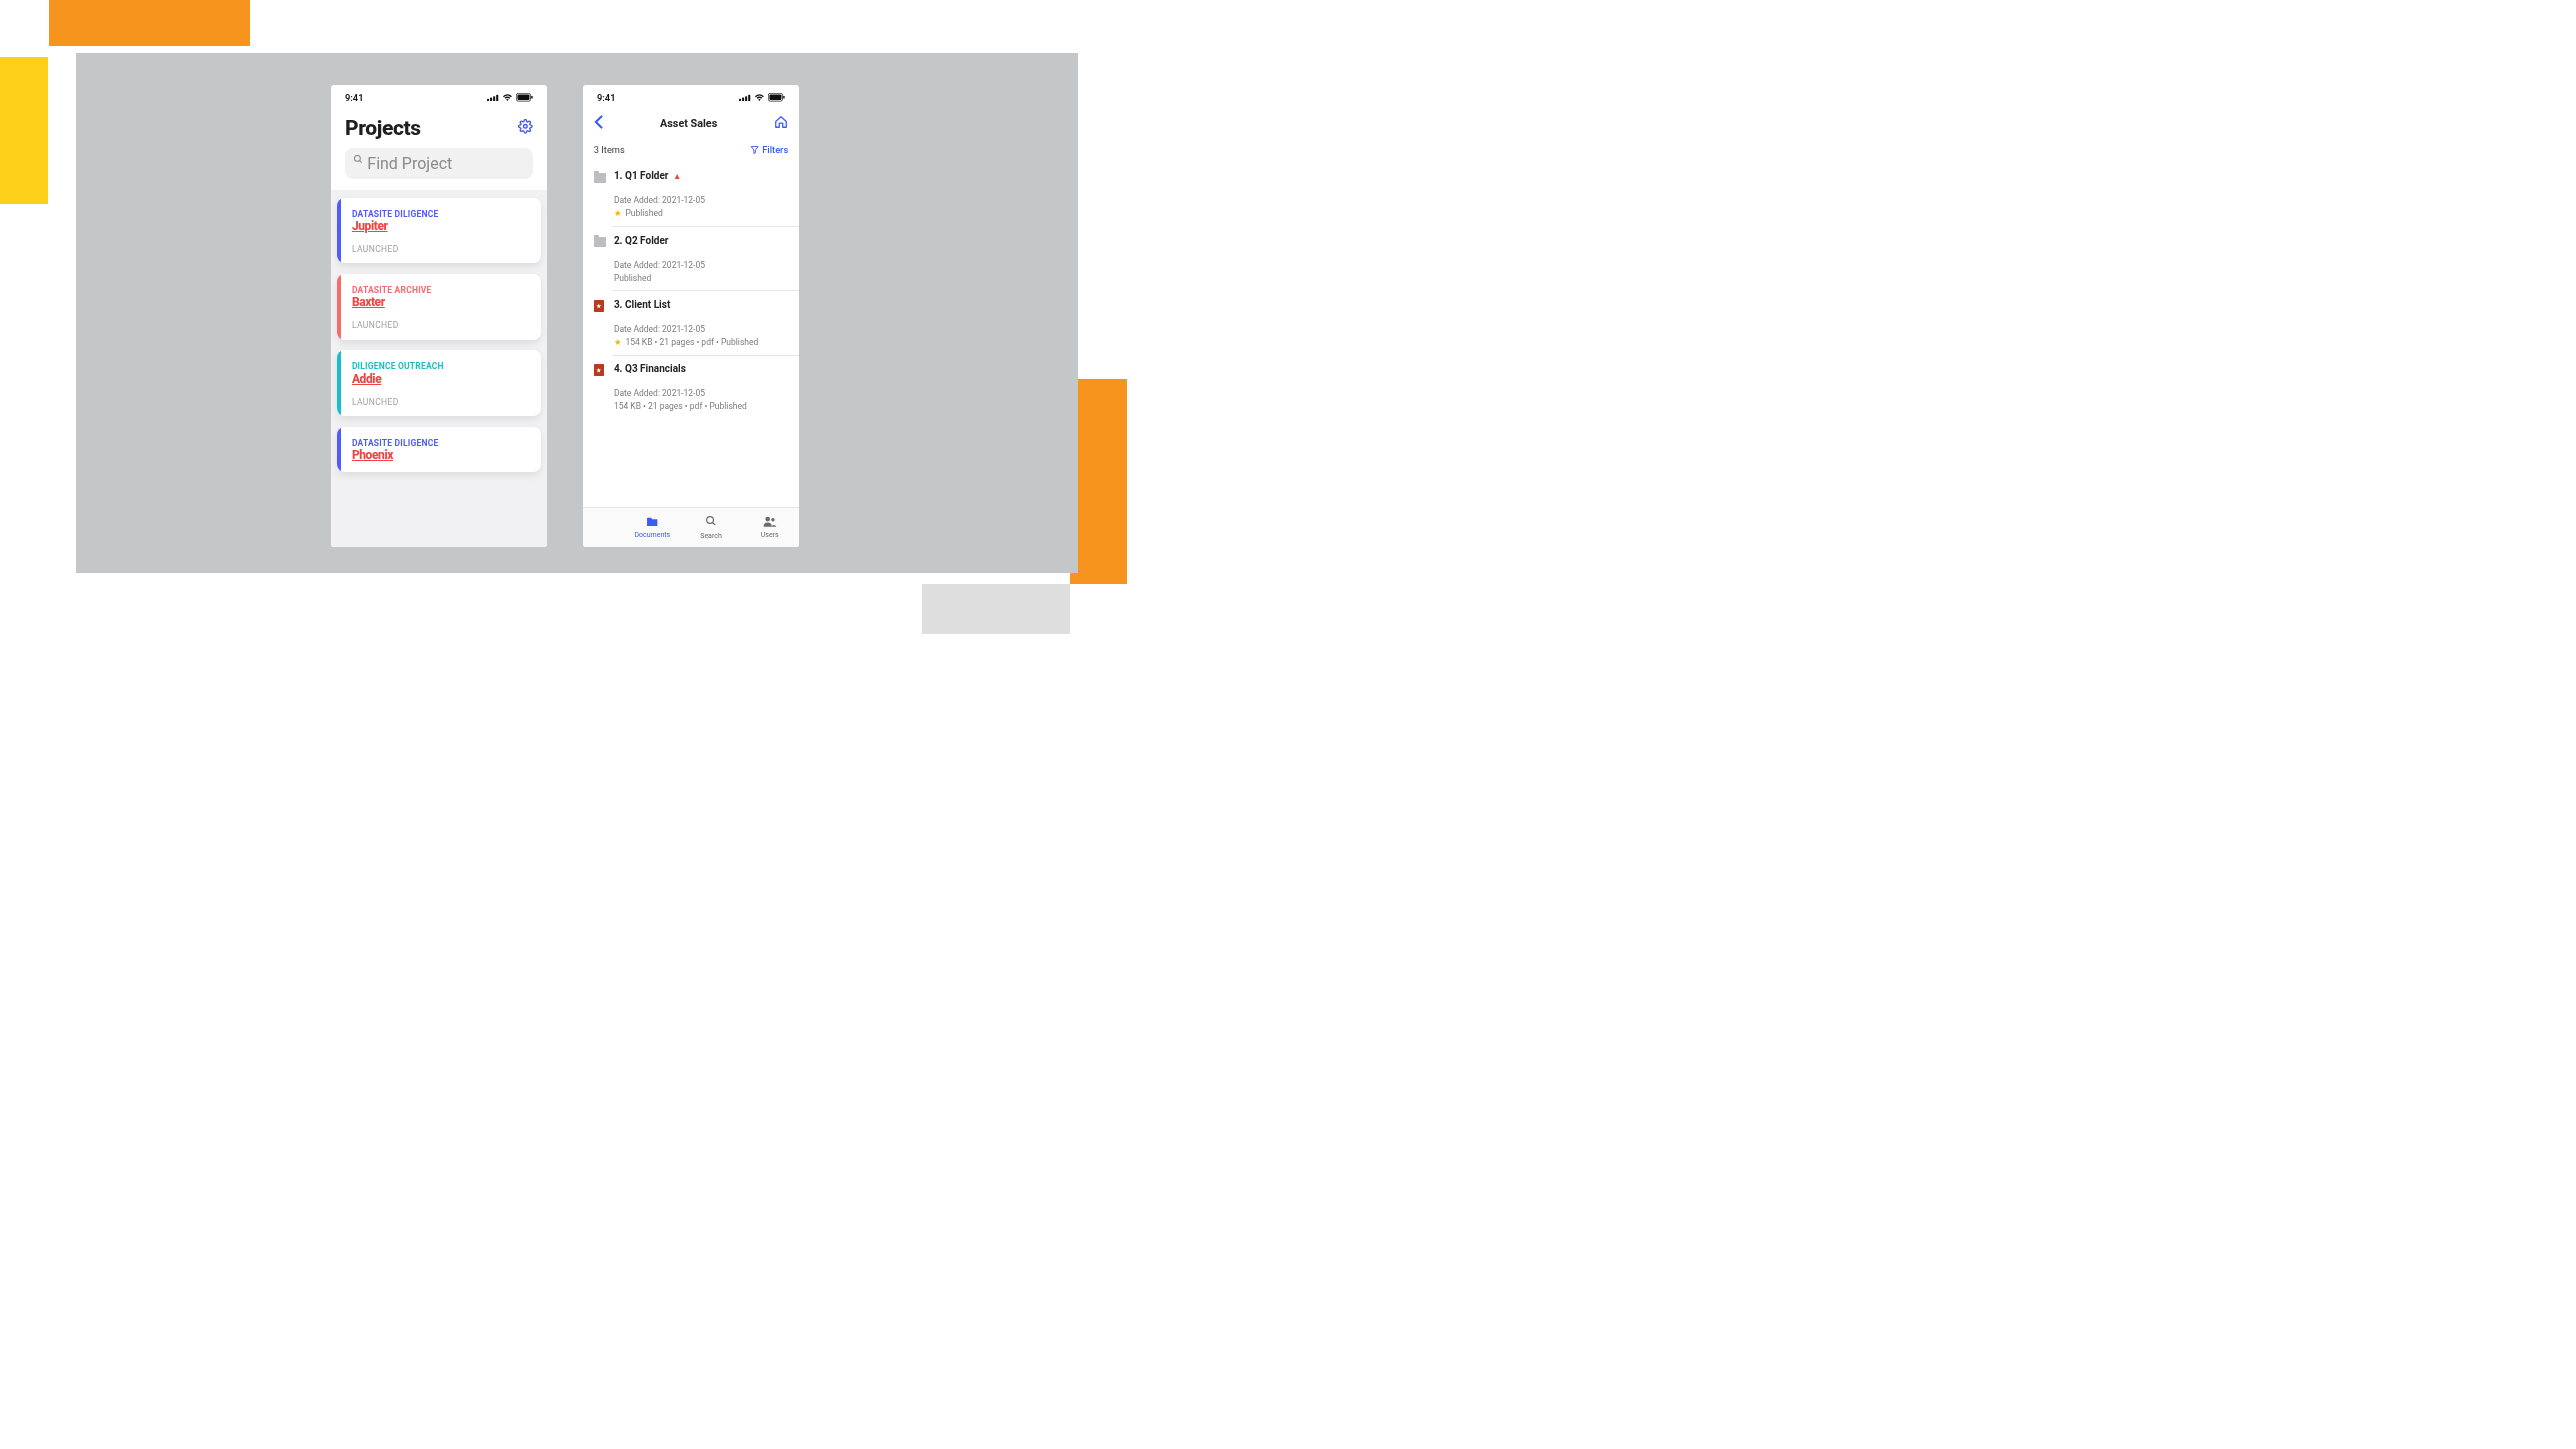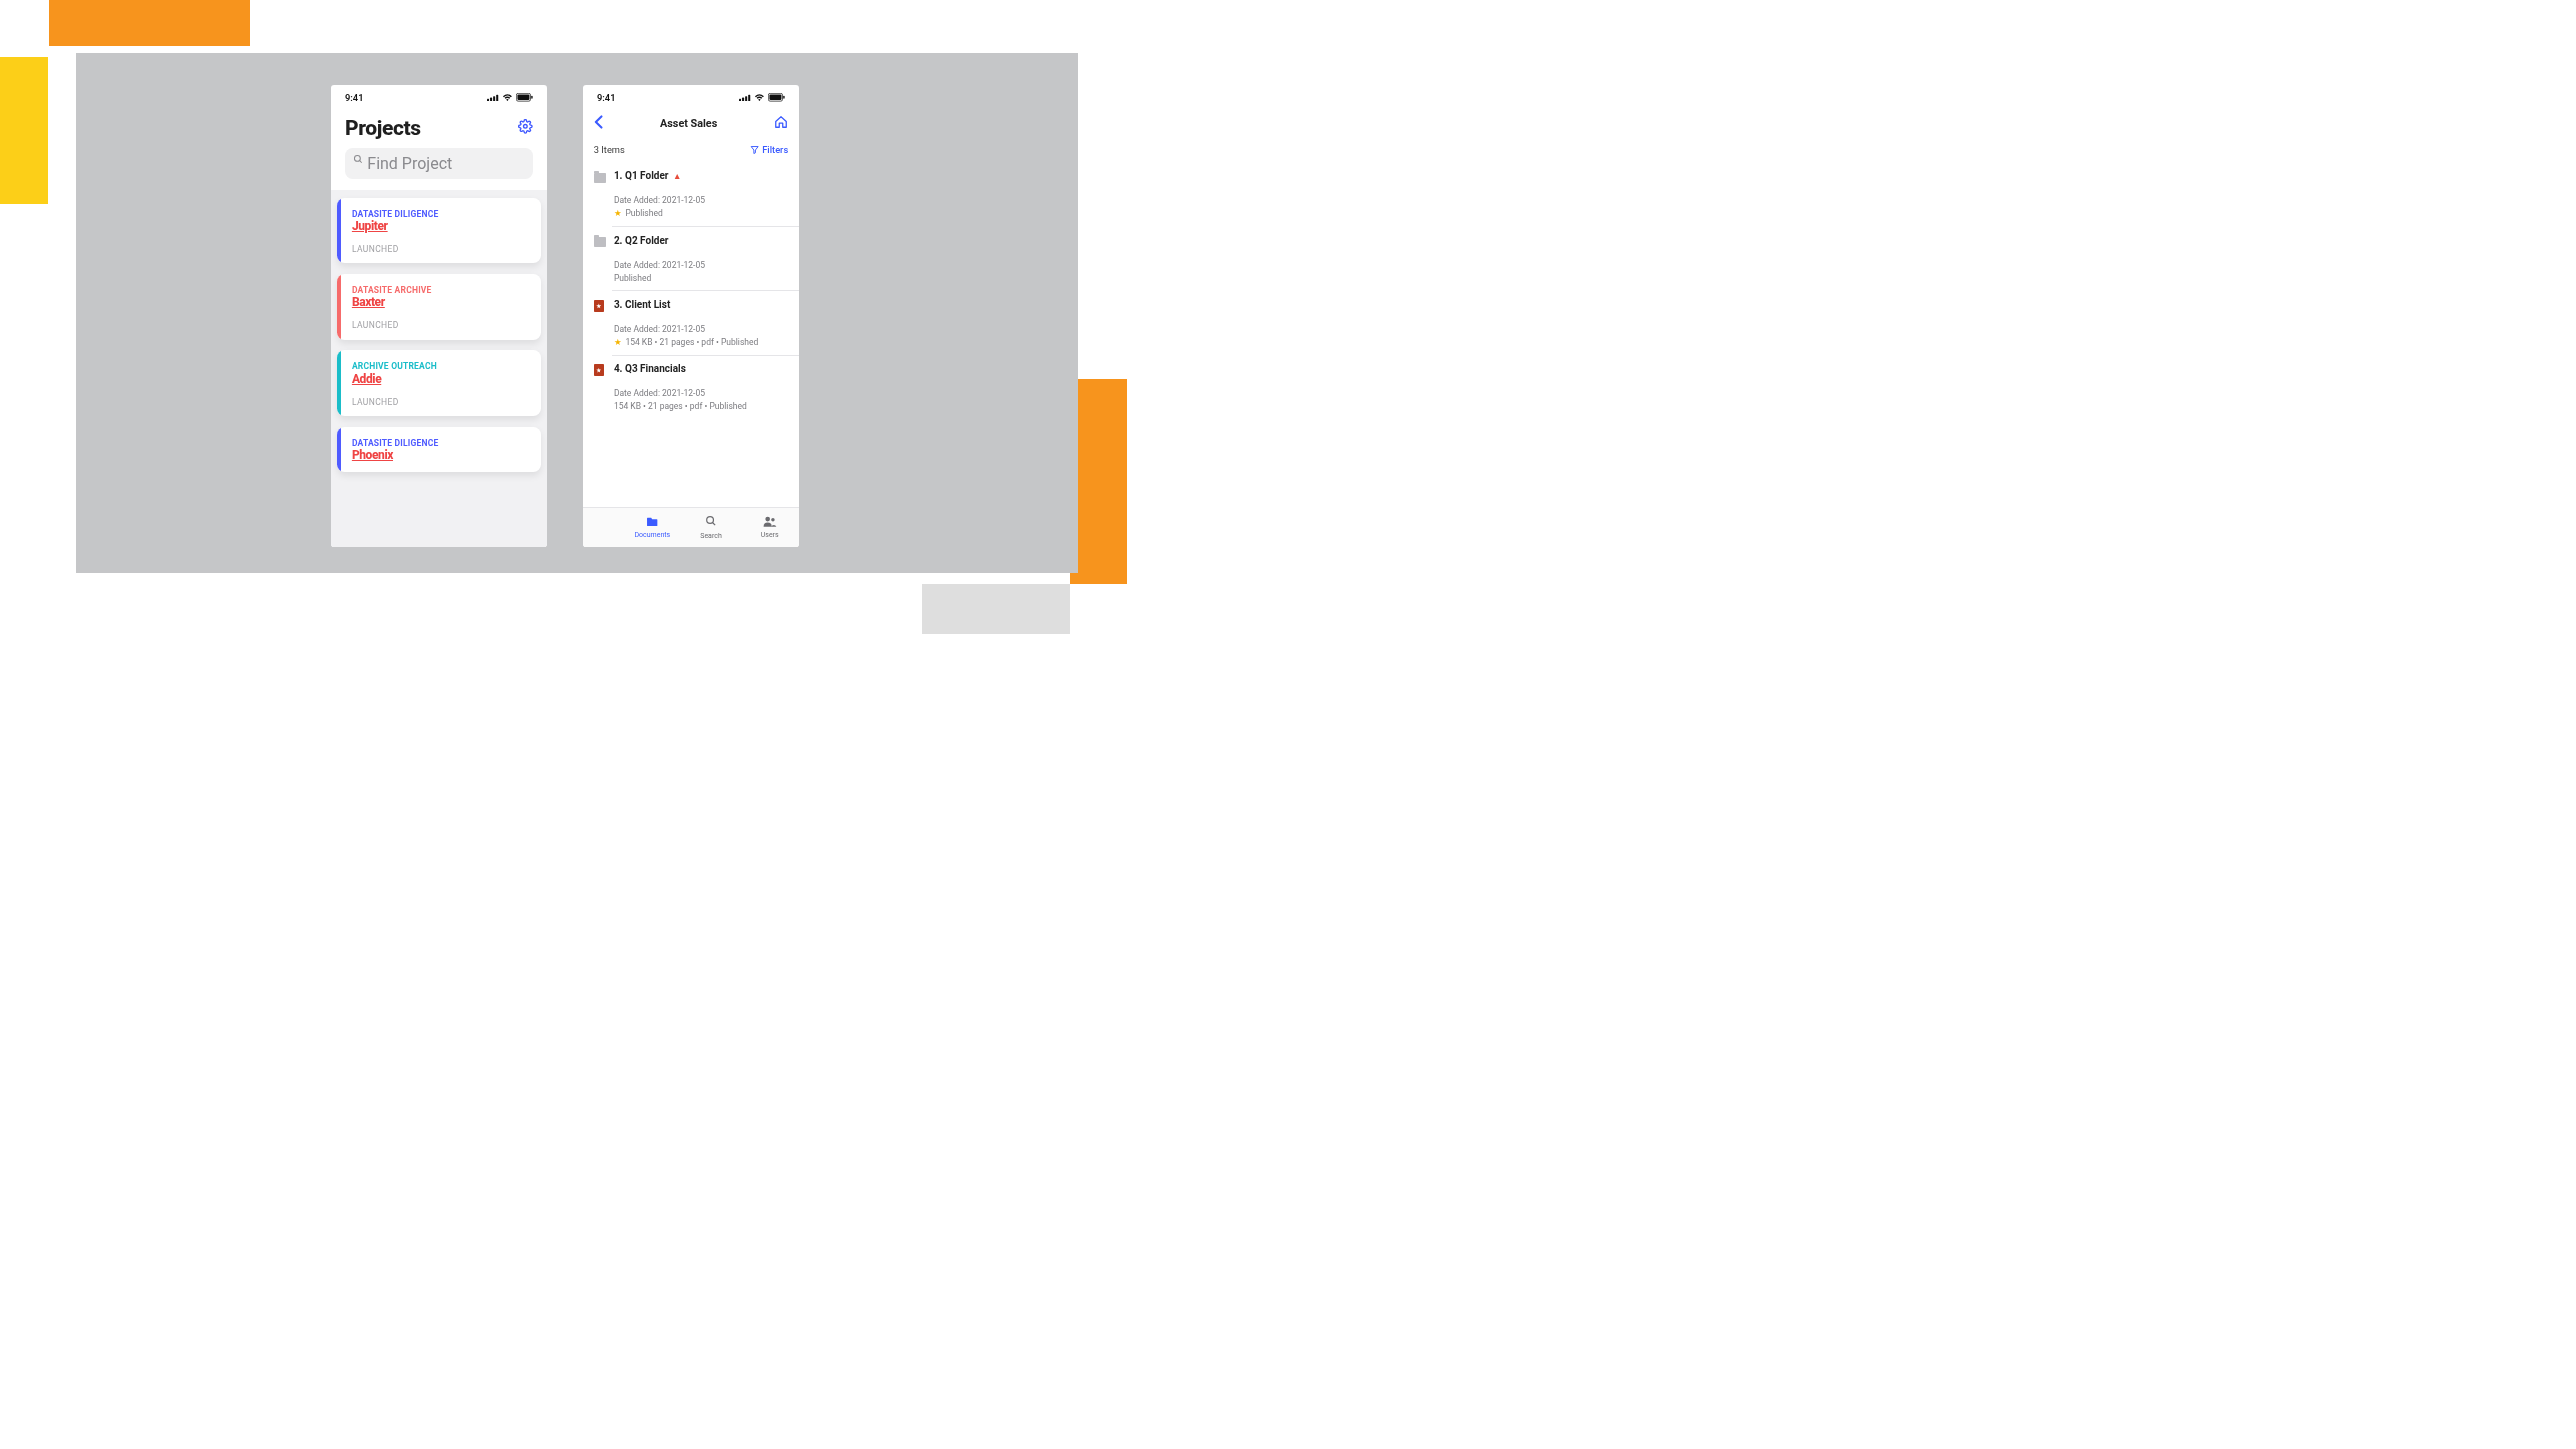--- a/index.html
+++ b/index.html
@@ -220,21 +220,21 @@
     <div class="card-accent" style="background:#F66B6B"></div>
     <div class="card-body">
       <div class="card-category" style="color:#F66B6B">DATASITE ARCHIVE</div>
       <div class="card-name">Baxter</div>
       <div class="card-status">LAUNCHED</div>
     </div>
           </div>
           <div class="project-card">
     <div class="card-accent" style="background:#1BBDC9"></div>
     <div class="card-body">
-      <div class="card-category" style="color:#1BBDC9">ARCHIVE OUTREACH</div>
+      <div class="card-category" style="color:#1BBDC9">DILIGENCE OUTREACH</div>
       <div class="card-name">Addie</div>
       <div class="card-status">LAUNCHED</div>
     </div>
           </div>
           <div class="project-card">
     <div class="card-accent" style="background:#4F5BFF"></div>
     <div class="card-body">
       <div class="card-category" style="color:#4F5BFF">DATASITE DILIGENCE</div>
       <div class="card-name">Phoenix</div>
 

